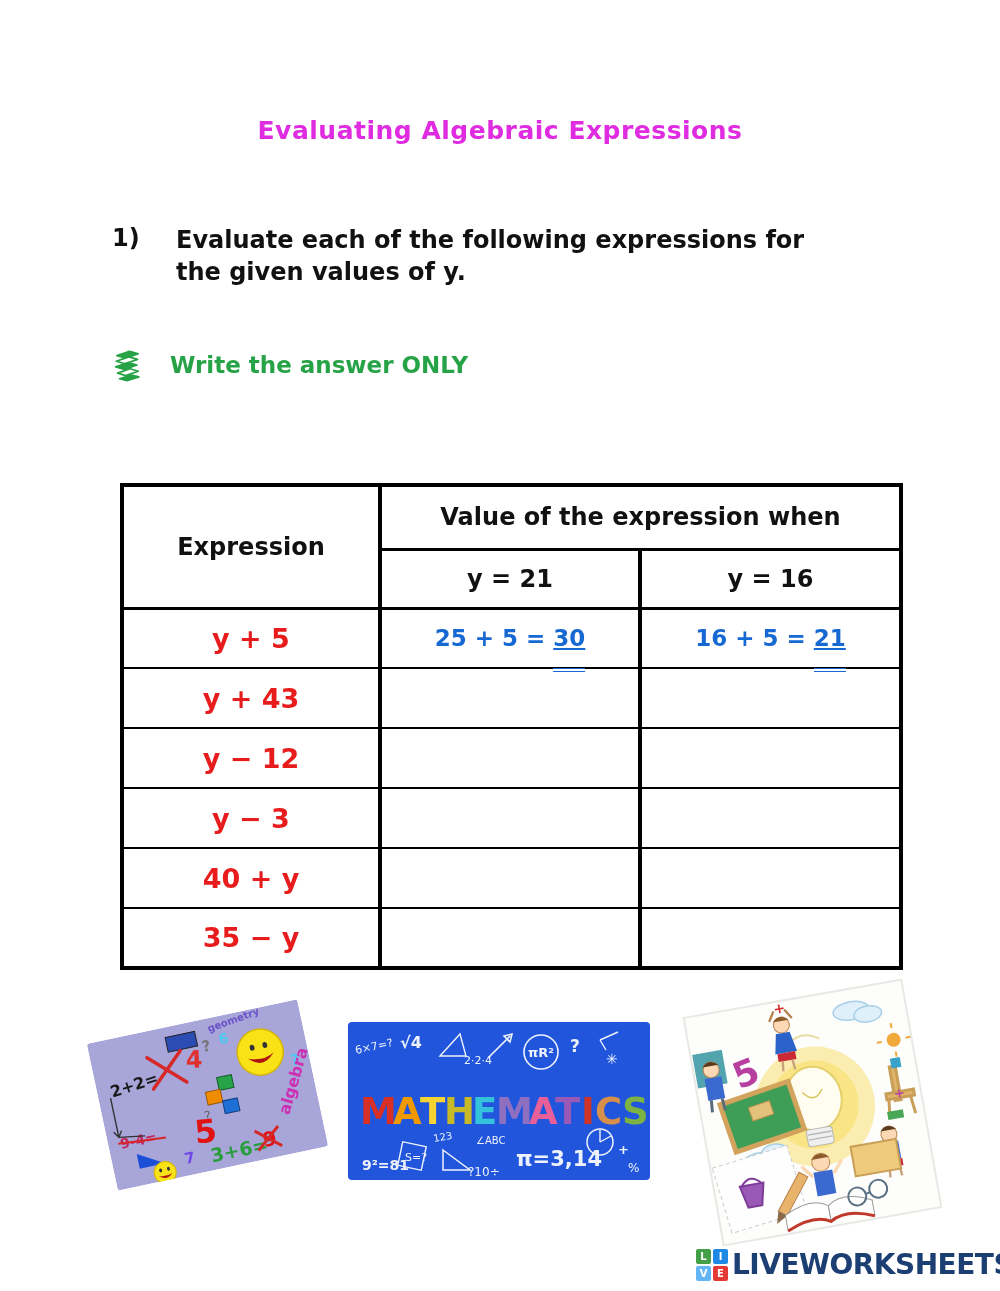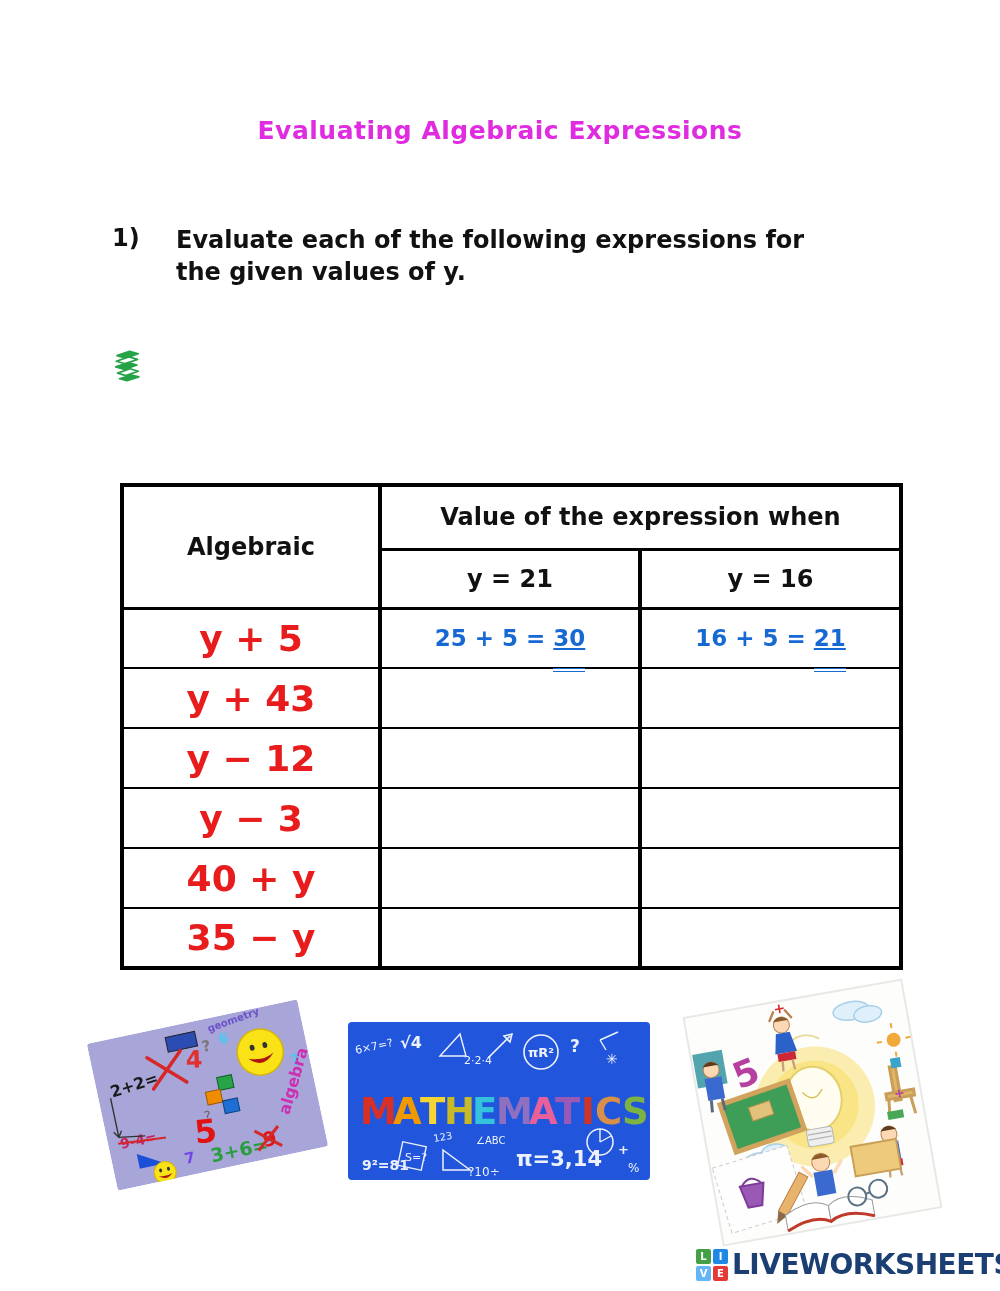--- a/index.html
+++ b/index.html
@@ -41,21 +41,21 @@
   table.worksheet col.c3 { width:261px; }
   table.worksheet th, table.worksheet td {
     border:2px solid #000; text-align:center; vertical-align:middle;
     background:#fff;
   }
   table.worksheet .vthick { border-right:4px solid #000; }
   table.worksheet tr.hdr1 th { height:64px; font-size:24px; font-weight:bold; color:#111; border-bottom:3px solid #000;text-align:center; }
   table.worksheet tr.hdr2 th { height:59px; font-size:24px; font-weight:bold; color:#111; border-bottom:3px solid #000; }
   table.worksheet th.expr-hdr { font-size:24px; }
   table.worksheet tr.data-row td { height:60px; }
-  td.expr { font-size:36px; font-weight:bold; color:#e81c1c; }
+  td.expr { font-size:27px; font-weight:bold; color:#e81c1c; }
   td.ans  { font-size:23px; font-weight:bold; color:#1668d2; }
   .ans-val { border-bottom:4px double #1668d2; padding-bottom:17px;text-decoration:underline; }
 
   
   .img-left  { position:absolute; left:100px; top:1020px; width:215px; height:150px;
                transform:rotate(-12deg); transform-origin:center; }
   .img-mid   { position:absolute; left:348px; top:1022px; width:302px; height:158px; }
   .img-right { position:absolute; left:700px; top:995px; width:225px; height:235px;
                transform:rotate(-10deg); transform-origin:center; }
 
@@ -91,33 +91,34 @@
     <div class="note-item">
       <svg width="30" height="34" viewBox="0 0 24 27">
         <g stroke="#27a347" stroke-width="1.4" stroke-linejoin="round">
           <path d="M4 6 L14 2.5 L21 4.5 L11 8 Z" fill="#27a347"></path>
           <path d="M3.4 10.5 L13.5 7 L20.5 9 L10.5 12.5 Z" fill="#ffffff"></path>
           <path d="M3 15 L13 11.5 L20 13.5 L10 17 Z" fill="#27a347"></path>
           <path d="M4.5 20 L14.5 16.5 L21 18.5 L11 22 Z" fill="#ffffff"></path>
           <path d="M6 24.5 L15.5 21.5 L21.5 23 L12 26 Z" fill="#27a347"></path>
         </g>
       </svg>
+      <span class="txt">Write the answer ONLY</span>
     </div>
   </div>
 
   <div class="tbl-wrap">
     <table class="worksheet">
       <colgroup>
           <col class="c1">
           <col class="c2">
           <col class="c3">
         </colgroup>
       <tbody>
           <tr class="hdr1">
-        <th rowspan="2" class="expr-hdr vthick">Algebraic</th>
+        <th rowspan="2" class="expr-hdr vthick">Expression</th>
         <th colspan="2">Value of the expression when</th>
       </tr>
       <tr class="hdr2">
         <th class="vthick">y = 21</th>
         <th>y = 16</th>
       </tr>
 
       <tr class="data-row">
         <td class="expr vthick">y + 5</td>
         <td class="ans vthick"><span>25 + 5 = </span><span class="ans-val">30</span></td>

